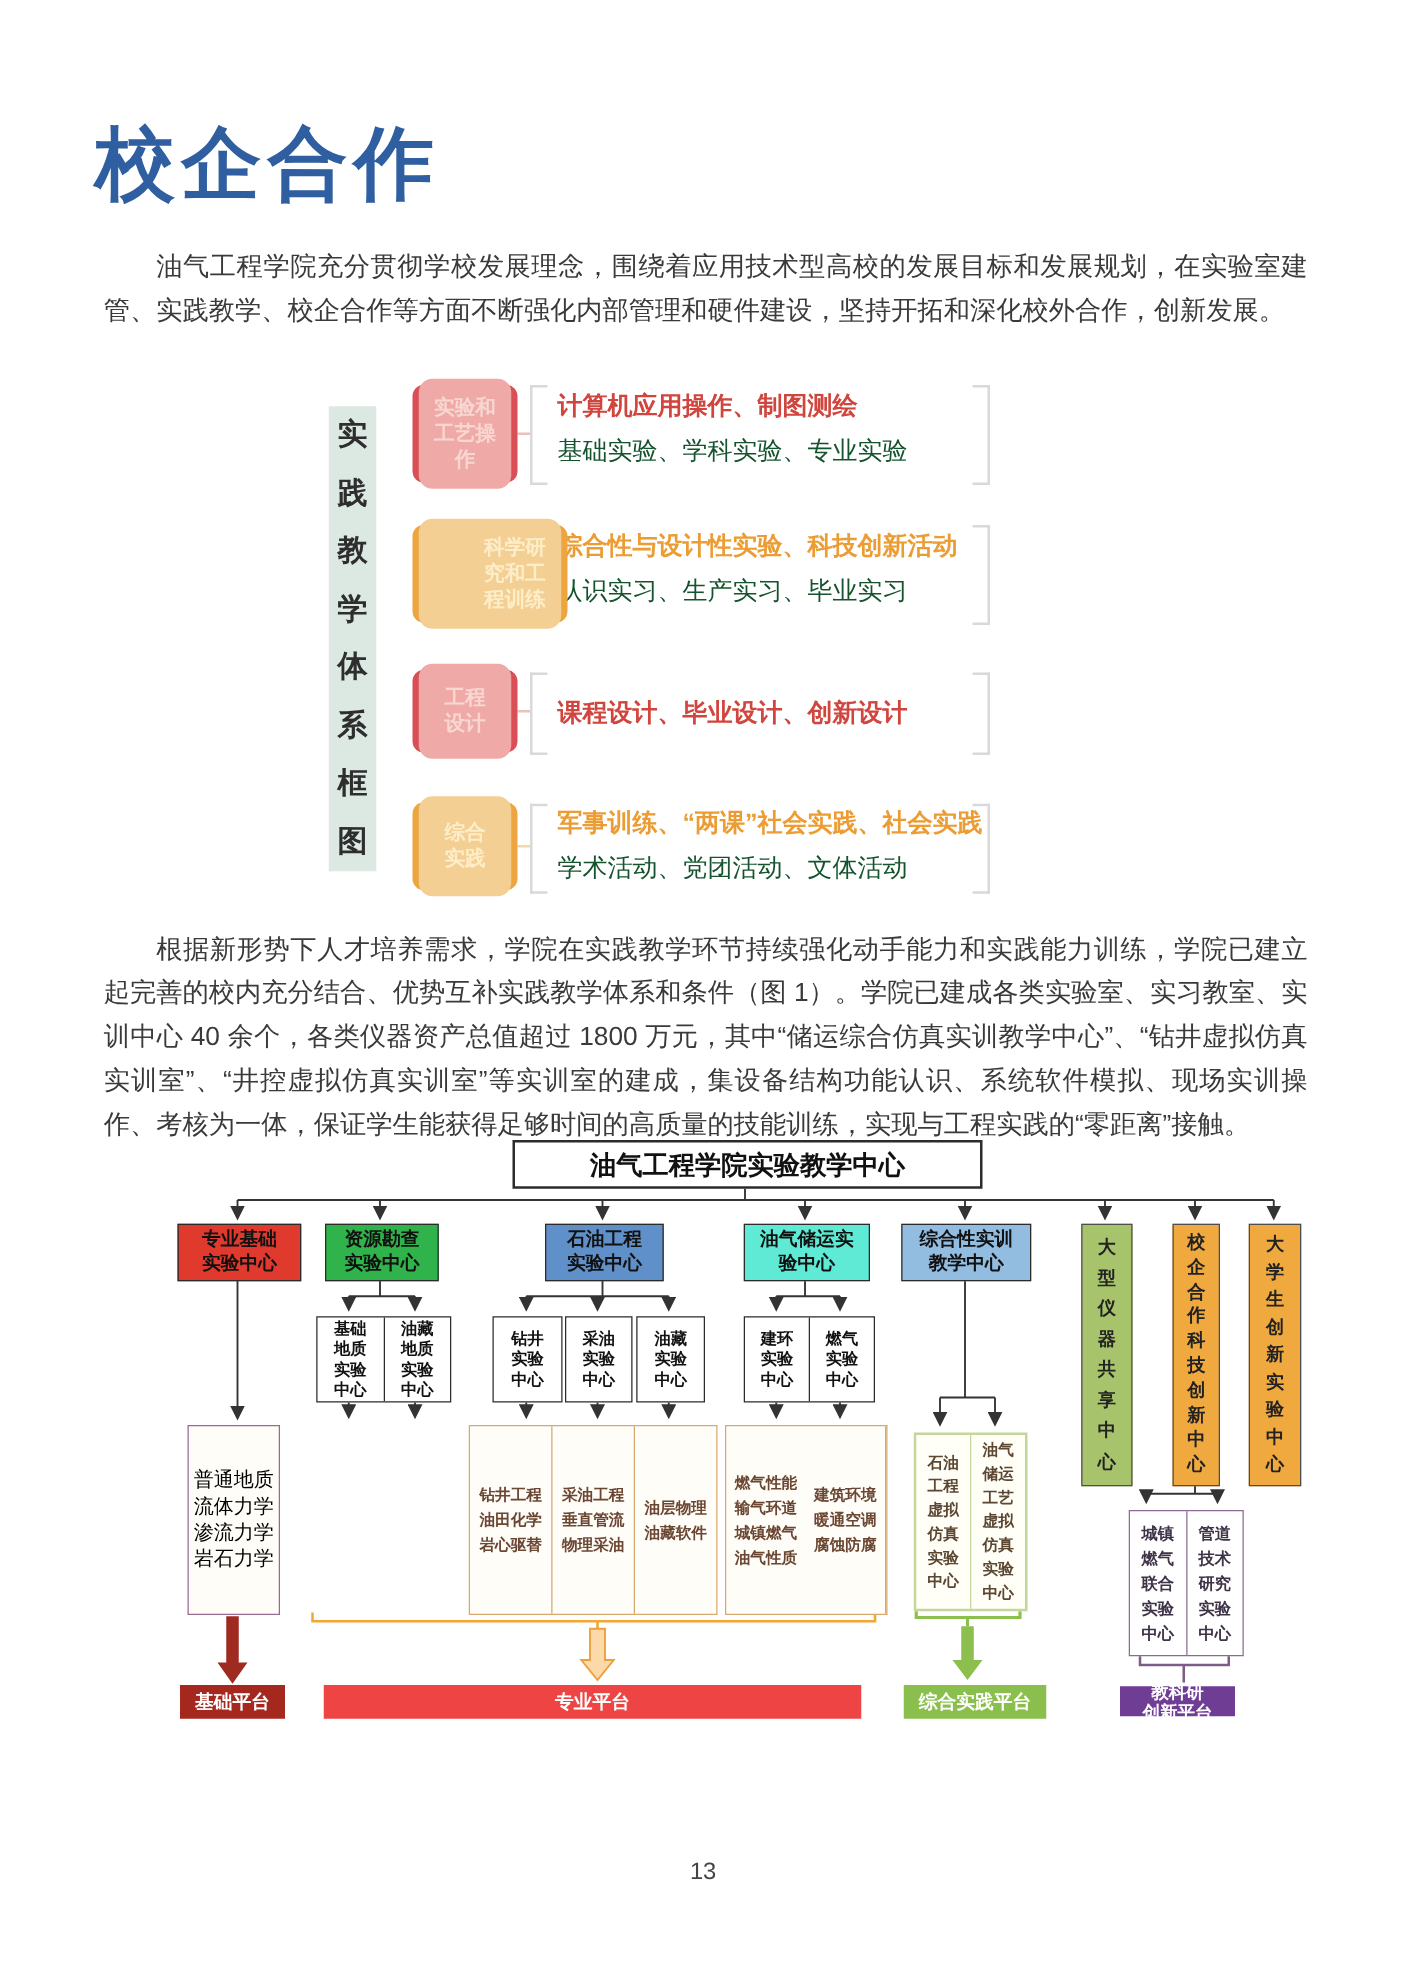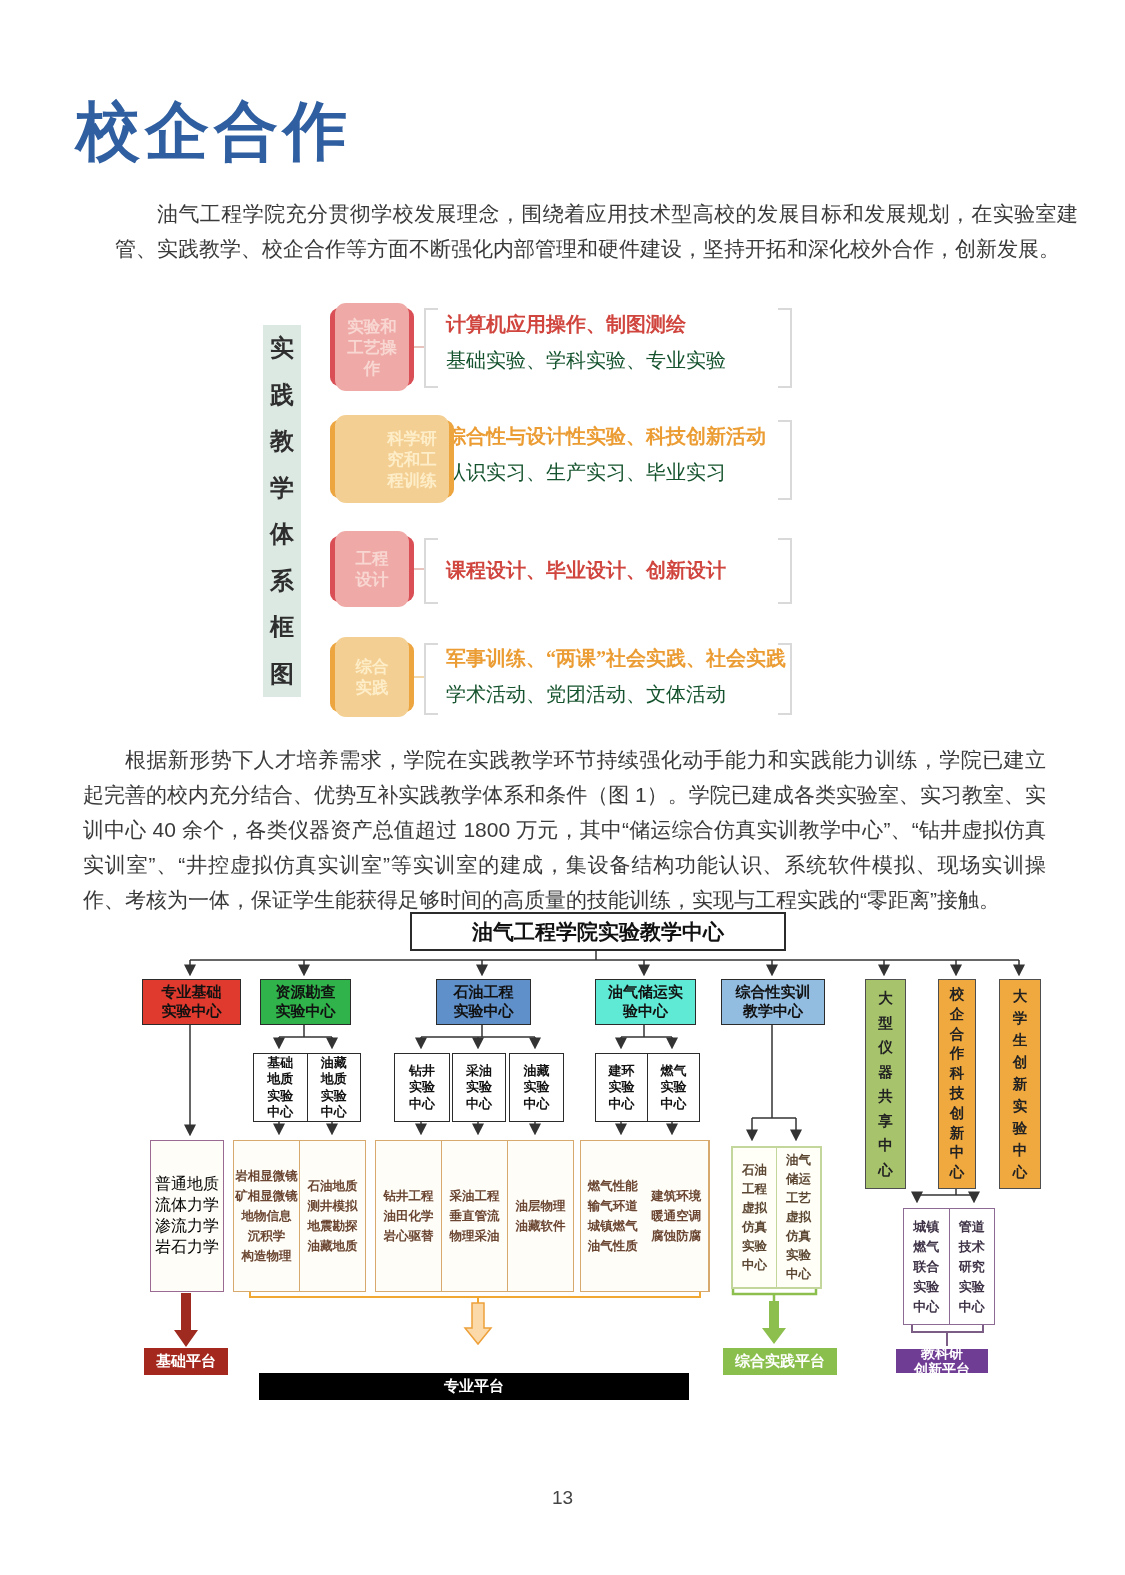--- a/index.html
+++ b/index.html
@@ -22,21 +22,21 @@
       line-height:21px;z-index:1;}
   .fbox::before{content:"";position:absolute;left:5px;right:5px;top:-5px;bottom:-5px;
       border-radius:11px;z-index:-1;}
   .fbox.red{background:#d94f55;color:#f8d7d2;}
   .fbox.red::before{background:#efa9a6;}
   .fbox.orange{background:#eca53f;color:#fdeec9;}
   .fbox.orange::before{background:#f4cf93;}
   .brk{width:12px;border:2px solid #d9d9d9;}
   .brk.l{border-right:none;}
   .brk.r{border-left:none;}
-  .fw-line1{left:446px;width:340px;font-size:20px;font-weight:bold;font-family:Liberation Serif, serif;}
+  .fw-line1{left:446px;width:340px;font-size:20px;font-weight:bold;}
   .fw-line2{left:446px;width:340px;font-size:20px;color:#14532d;}
   .red-text{color:#d0453e;}
   .orange-text{color:#eb9c33;}
   .stub{height:2px;}
 
   
   .flow{left:0;top:900px;width:1125px;height:500px;}
   .flow svg{position:absolute;left:0;top:0;}
   .k{stroke:#333;stroke-width:1.5;fill:none;}
   .br-o{stroke:#f0a832;stroke-width:2;fill:none;}
@@ -72,21 +72,21 @@
   .plat{top:448px;height:27px;font-size:15px;font-weight:bold;color:#fff;}
   .pagenum{left:0;top:1487px;width:1125px;text-align:center;font-size:19px;color:#444;}
 </style>
 </head>
 <body>
 
 <div class="page">
 
   <div class="abs title">校企合作</div>
 
-  <div class="abs para" style="top:196px;margin-left:32px;">油气工程学院充分贯彻学校发展理念，围绕着应用技术型高校的发展目标和发展规划，在实验室建管、实践教学、校企合作等方面不断强化内部管理和硬件建设，坚持开拓和深化校外合作，创新发展。</div>
+  <div class="abs para" style="top:196px;">油气工程学院充分贯彻学校发展理念，围绕着应用技术型高校的发展目标和发展规划，在实验室建管、实践教学、校企合作等方面不断强化内部管理和硬件建设，坚持开拓和深化校外合作，创新发展。</div>
 
   <div class="abs fw-sidebar pre">实
 践
 教
 学
 体
 系
 框
 图</div>
 
@@ -259,33 +259,20 @@
         <div class="cell pre">燃气
 实验
 中心</div>
       </div>
     </div>
 
     <div class="abs labs b-purple ctr pre cell" style="left:150px;width:72px;">普通地质
 流体力学
 渗流力学
 岩石力学</div>
-    <div class="abs labs b-tan" style="left:233px;width:131px;">
-      <div class="cellrow">
-        <div class="cell div pre">岩相显微镜
-矿相显微镜
-地物信息
-沉积学
-构造物理</div>
-        <div class="cell pre">石油地质
-测井模拟
-地震勘探
-油藏地质</div>
-      </div>
-    </div>
     <div class="abs labs b-tan" style="left:375px;width:197px;">
       <div class="cellrow">
         <div class="cell div pre">钻井工程
 油田化学
 岩心驱替</div>
         <div class="cell div pre">采油工程
 垂直管流
 物理采油</div>
         <div class="cell pre">油层物理
 油藏软件</div>
@@ -330,21 +317,21 @@
 中心</div>
         <div class="cell pre">管道
 技术
 研究
 实验
 中心</div>
       </div>
     </div>
 
     <div class="abs plat ctr" style="left:144px;width:84px;background:#a5281e;">基础平台</div>
-    <div class="abs plat ctr" style="left:259px;width:430px;background:#000000;margin-top:25px;">专业平台</div>
+    <div class="abs plat ctr" style="left:259px;width:430px;background:#ef4444;">专业平台</div>
     <div class="abs plat ctr" style="left:723px;width:114px;background:#8bbf4d;">综合实践平台</div>
     <div class="abs plat ctr pre" style="left:896px;top:449px;width:92px;height:24px;background:#6f3d94;font-size:14px;line-height:16px;">教科研
 创新平台</div>
 
   </div>
 
   <div class="abs pagenum">13</div>
 
 </div>
 

